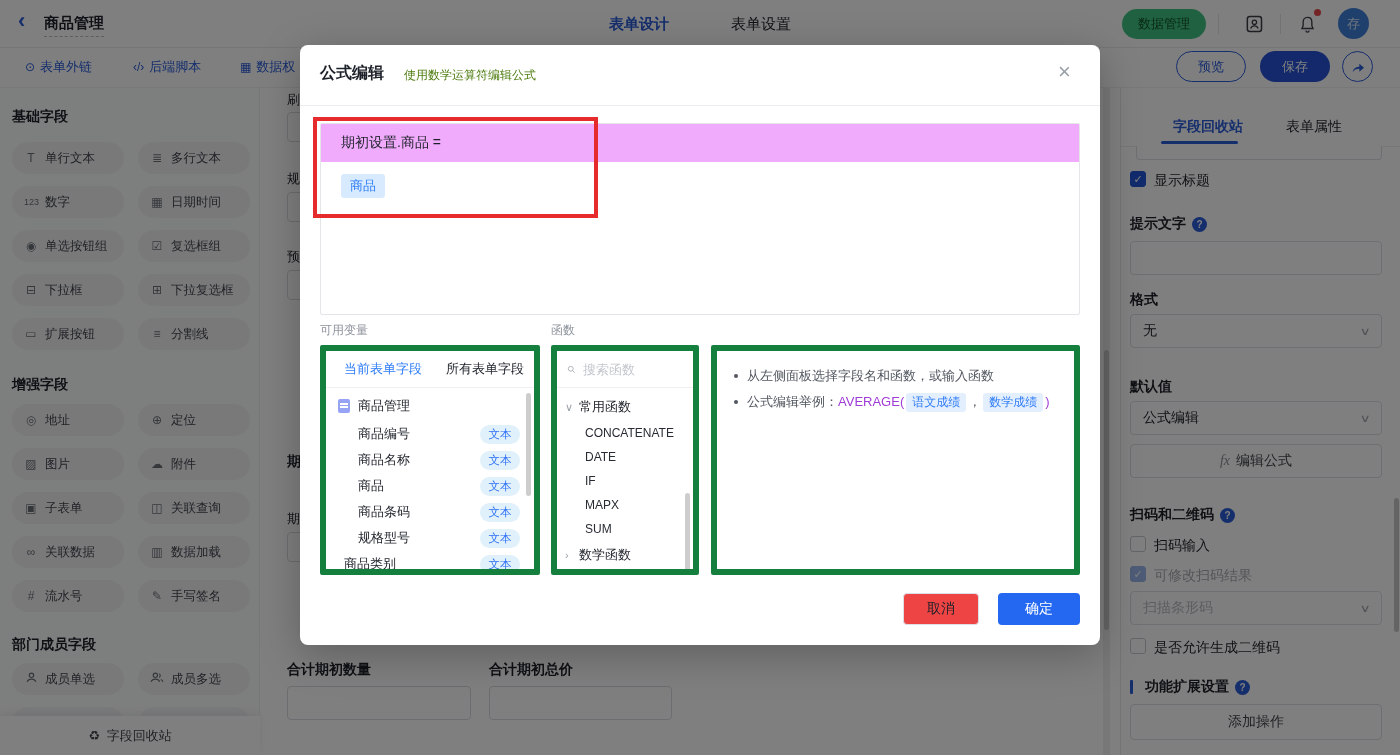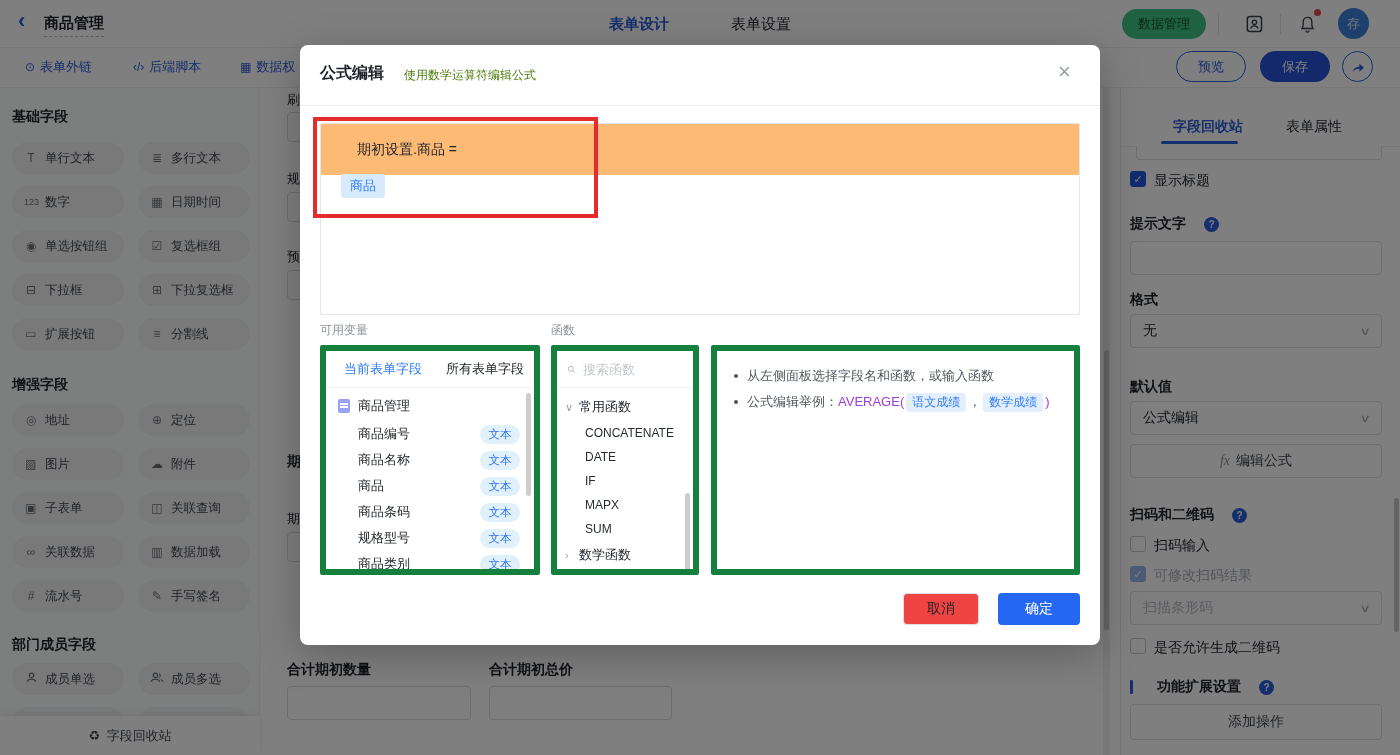--- a/index.html
+++ b/index.html
@@ -43,21 +43,21 @@
   .cv-input { position:absolute; background:#fff; border:1px solid #d7dbe0; border-radius:4px; }
   .scroll-track { position:absolute; left:1103px; top:88px; width:7px; height:667px; background:#f0f0f0; z-index:3; }
   .scroll-thumb { position:absolute; left:1104px; width:5px; border-radius:3px; background:#c9c9c9; z-index:3; cursor:pointer; }
 
   
   .rpanel { position:absolute; left:1120px; top:88px; width:280px; height:667px; background:#fff; border-left:1px solid #e8e9eb; z-index:3; }
   .rtab { position:absolute; top:30px; font-size:14px; cursor:pointer; }
   .rtab.on { color:#2b5cd9; font-weight:600; }
   .rtab-underline { position:absolute; left:40px; top:53px; width:77px; height:3px; background:#2b5cd9; border-radius:2px; }
   .rtab-divider { position:absolute; left:0; top:58px; width:280px; height:1px; background:#ebedf0; }
-  .r-label { position:absolute; font-size:14px; font-weight:600; color:#1d2129; display:flex; align-items:center; gap:18px; }
+  .r-label { position:absolute; font-size:14px; font-weight:600; color:#1d2129; display:flex; align-items:center; gap:6px; }
   .q-ic { width:15px; height:15px; border-radius:50%; background:#2b5cd9; color:#fff; font-size:10px; display:inline-flex; align-items:center; justify-content:center; cursor:pointer; }
   .r-input { position:absolute; background:#fff; border:1px solid #dcdfe6; border-radius:4px; font-size:13px; padding:0 10px; color:#1d2129; }
   .r-select { position:absolute; background:#fff; border:1px solid #dcdfe6; border-radius:4px; display:flex; align-items:center; padding:0 12px; font-size:14px; cursor:pointer; }
   .r-select .chev { margin-left:auto; color:#a2a7ae; font-size:11px; transform:scaleX(1.4); }
   .r-select.disabled { color:#b6bac0; background:#fdfdfd; }
   .cb { position:absolute; width:16px; height:16px; border:1px solid #c5cad1; border-radius:3px; background:#fff; cursor:pointer; display:flex; align-items:center; justify-content:center; font-size:11px; color:#fff; }
   .cb.on { background:#2456d9; border-color:#2456d9; }
   .cb.on-muted { background:#9ab6ec; border-color:#9ab6ec; }
   .cb-label { position:absolute; font-size:14px; color:#1d2129; }
   .cb-label.muted { color:#a8abb2; }
@@ -68,21 +68,21 @@
   
   .dim { position:absolute; inset:0; background:rgba(0,0,0,0.5); z-index:40; }
 
   
   .modal { position:absolute; left:300px; top:45px; width:800px; height:600px; background:#fff; border-radius:8px; box-shadow:0 10px 40px rgba(0,0,0,.25); z-index:50; }
   .m-title { position:absolute; left:20px; top:18px; font-size:16px; font-weight:700; color:#1d2129; }
   .m-sub { position:absolute; left:104px; top:22px; font-size:12px; color:#4d7c0f; }
   .m-close { position:absolute; left:758px; top:16px; font-size:22px; color:#9aa0a8; cursor:pointer; line-height:1; }
   .m-head-div { position:absolute; left:0; top:60px; width:800px; height:1px; background:#ebedf0; }
   .f-box { position:absolute; left:20px; top:78px; width:760px; height:192px; border:1px solid #e3e5e9; border-radius:2px; background:#fff; }
-  .f-head { position:absolute; left:0; top:0; width:758px; height:51px; background:#fdba74; display:flex; align-items:center; padding-left:36px; font-size:14px; color:#1d2129; }
+  .f-head { position:absolute; left:0; top:0; width:758px; height:38px; background:#f0abfc; display:flex; align-items:center; padding-left:20px; font-size:14px; color:#1d2129; }
   .f-chip { position:absolute; left:20px; top:50px; height:24px; background:#d8ebfe; border-radius:3px; color:#2f7df6; font-size:13px; display:inline-flex; align-items:center; padding:0 9px; cursor:pointer; }
   .m-seclabel { position:absolute; font-size:12px; color:#8d929b; }
   .m-panel { position:absolute; top:300px; height:230px; border:6px solid #15803d; border-radius:2px; background:#fff; overflow:hidden; }
   .v-tabs { position:absolute; left:0; top:0; width:100%; height:37px; border-bottom:1px solid #eef0f2; display:flex; align-items:center; }
   .v-tab { font-size:13px; cursor:pointer; color:#1d2129; }
   .v-tab.on { color:#2f7df6; }
   .tree-row { position:absolute; left:0; width:100%; height:26px; display:flex; align-items:center; cursor:pointer; }
   .badge { width:40px; height:19px; border-radius:10px; background:#e0f1fb; color:#3273f5; font-size:11.5px; display:flex; align-items:center; justify-content:center; }
   .fn-row { position:absolute; left:0; width:100%; height:24px; display:flex; align-items:center; cursor:pointer; font-size:12px; color:#272b33; }
   .fn-group { font-size:13px; color:#1d2129; }
@@ -381,21 +381,21 @@
         </div>
       <div class="tree-row" style="top:148px">
           <span style="margin-left:32px;font-size:13px">商品条码</span>
           <span class="badge" style="margin-left:auto;margin-right:14px">文本</span>
         </div>
       <div class="tree-row" style="top:174px">
           <span style="margin-left:32px;font-size:13px">规格型号</span>
           <span class="badge" style="margin-left:auto;margin-right:14px">文本</span>
         </div>
       <div class="tree-row" style="top:200px">
-          <span style="margin-left:32px;font-size:13px">商品类别</span>
+          <span style="margin-left:18px;font-size:13px">商品类别</span>
           <span class="badge" style="margin-left:auto;margin-right:14px">文本</span>
         </div>
       <div class="m-thumb" style="right:3px;top:42px;height:103px"></div>
     </div>
 
     <span class="m-seclabel" style="left:251px;top:277px">函数</span>
     <div class="m-panel" style="left:251px;width:148px">
       <div class="search-row">
         <svg width="13" height="13" viewBox="0 0 24 24">
             <circle cx="10" cy="10" r="6.5" fill="none" stroke="#9aa0a8" stroke-width="2"></circle>

